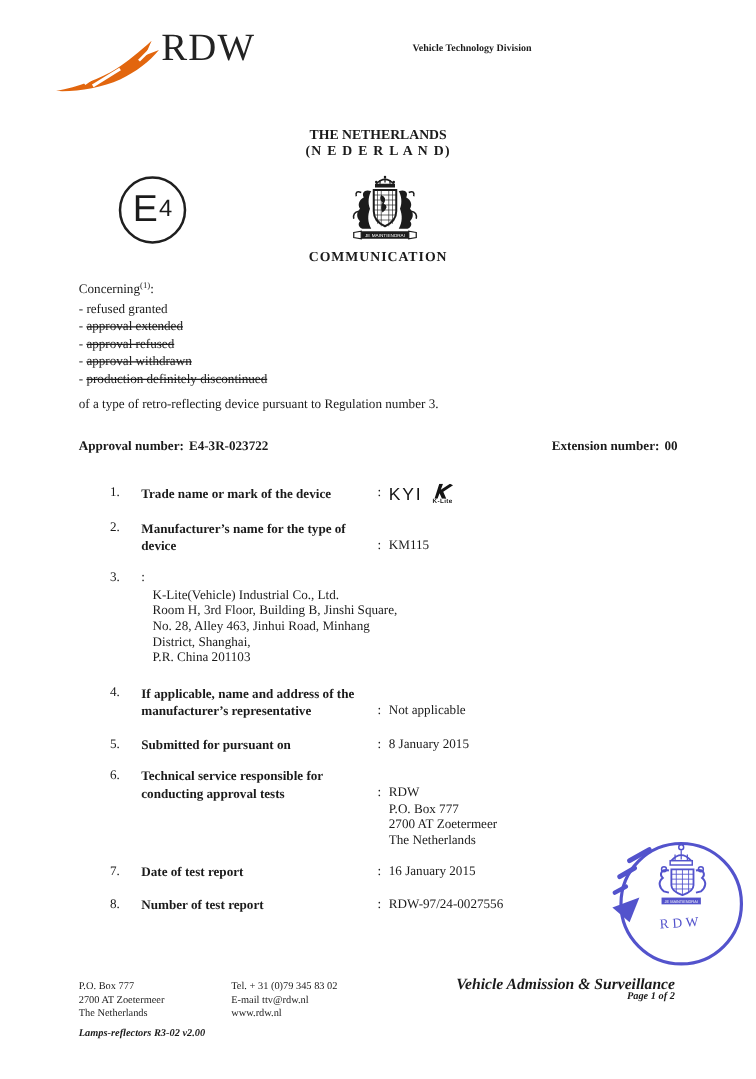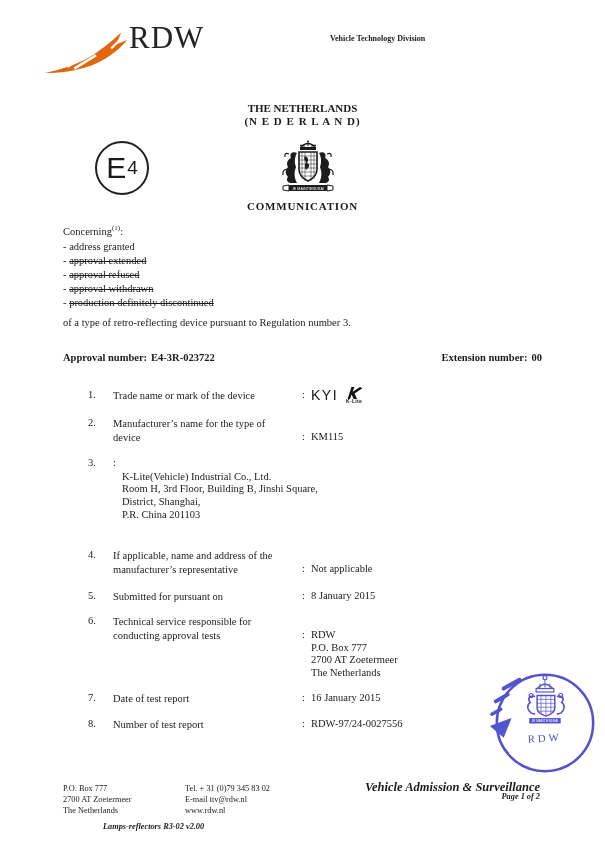--- a/index.html
+++ b/index.html
@@ -39,39 +39,39 @@
   .struck{text-decoration:line-through;text-decoration-thickness:1px;}
   .subject{margin-top:5px;line-height:14px;}
   
   .approval-row{position:absolute;left:63px;right:63px;top:352px;display:flex;justify-content:space-between;font-weight:bold;}
   .approval-row .lbl{margin-right:4px;}
   .pair{display:flex;}
   
   .item{position:absolute;left:88px;display:flex;align-items:flex-start;}
   .inum{width:25px;}
   .ilabel{width:189px;}
-  .ilabel div{line-height:14px;white-space:nowrap;}
+  .ilabel div{line-height:14px;white-space:nowrap;font-weight:bold;}
   .vcell{display:flex;align-items:flex-start;}
   .vcolon{display:inline-block;width:9px;}
   .vlines div{line-height:12.7px;white-space:nowrap;}
   .drop1{padding-top:14px;}
   .ldrop{padding-top:13.5px;}
   
   .trademark{display:flex;align-items:flex-start;}
   .tm-text{font-family:"Liberation Sans",sans-serif;font-size:14px;letter-spacing:1.5px;line-height:1;position:relative;top:-1px;color:#141414;}
   .klite{display:inline-flex;flex-direction:column;align-items:center;margin-left:7px;position:relative;top:-2px;}
   .klite svg{width:18px;height:12px;}
   .klite-text{font-family:"Liberation Sans",sans-serif;font-size:5px;font-weight:bold;letter-spacing:.3px;line-height:1;margin-top:0px;color:#141414;}
   
   .stamp{position:absolute;left:484px;top:666px;width:118px;height:112px;opacity:.92;}
   
   .footer-address{position:absolute;left:63px;top:784px;font-size:8.3px;line-height:10.8px;}
   .footer-contact{position:absolute;left:185px;top:784px;font-size:8.3px;line-height:10.8px;}
   .footer-division{position:absolute;right:65px;top:780px;font-size:12.5px;font-weight:bold;font-style:italic;}
-  .doc-ref{position:absolute;left:63px;top:822px;font-size:8.3px;font-style:italic;font-weight:bold;margin-left:40px;}
+  .doc-ref{position:absolute;left:63px;top:822px;font-size:8.3px;font-style:italic;font-weight:bold;}
   .page-num{position:absolute;right:65px;top:792px;font-size:8.3px;font-style:italic;font-weight:bold;}
 </style>
 </head>
 <body>
 
 <div class="page">
 
   <svg class="logo-swoosh" viewBox="0 0 100 62">
     <path d="M1,57 C22,53 44,45 58,36 C70,28 80,20 92,9 L86,23 L99,18 C90,29 77,39 62,46 C44,54 20,58 1,57 Z" style="fill:var(--color-brand,#e2660e)"></path>
     <path d="M28,50 L52,33" stroke="#ffffff" stroke-width="3" fill="none"></path>
@@ -120,21 +120,21 @@
       <path d="M64,47 L58,46 L58,52 L64,51 Z" fill="none" stroke-width="1"></path>
       <rect x="20" y="46" width="38" height="6" stroke="none"></rect>
       <text x="39" y="50.8" text-anchor="middle" font-size="3.6" fill="#ffffff" stroke="none" font-family="Liberation Sans, sans-serif" textLength="32" lengthAdjust="spacingAndGlyphs">JE MAINTIENDRAI</text>
     </g>
   </svg>
 
   <div class="center-line communication">COMMUNICATION</div>
 
   <div class="concerning">
     <div class="head"><span>Concerning</span><sup>(1)</sup><span>:</span></div>
-    <div class="opt"><span>-</span> <span>address granted</span></div>
+    <div class="opt"><span>-</span> <span>refused granted</span></div>
     <div class="opt"><span>-</span> <span class="struck">approval extended</span></div>
     <div class="opt"><span>-</span> <span class="struck">approval refused</span></div>
     <div class="opt"><span>-</span> <span class="struck">approval withdrawn</span></div>
     <div class="opt"><span>-</span> <span class="struck">production definitely discontinued</span></div>
     <div class="subject">of a type of retro-reflecting device pursuant to Regulation number 3.</div>
   </div>
 
   <div class="approval-row">
     <div class="pair">
       <span class="lbl">Approval number:</span>
@@ -179,20 +179,21 @@
     </div>
   </div>
 
   <div class="item" style="top:457px">
     <div class="inum">3.</div>
     <div class="vcell">
       <span class="vcolon">:</span>
       <div class="vlines ldrop">
         <div>K-Lite(Vehicle) Industrial Co., Ltd.</div>
         <div>Room H, 3rd Floor, Building B, Jinshi Square,</div>
+        <div>No. 28, Alley 463, Jinhui Road, Minhang</div>
         <div>District, Shanghai,</div>
         <div>P.R. China 201103</div>
       </div>
     </div>
   </div>
 
   <div class="item" style="top:549px">
     <div class="inum">4.</div>
     <div class="ilabel">
       <div>If applicable, name and address of the</div>

